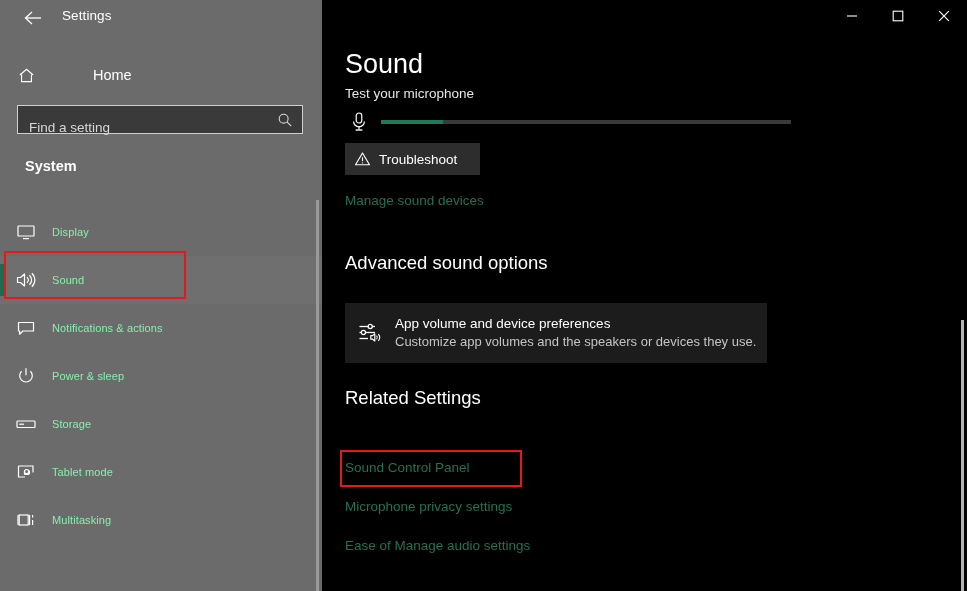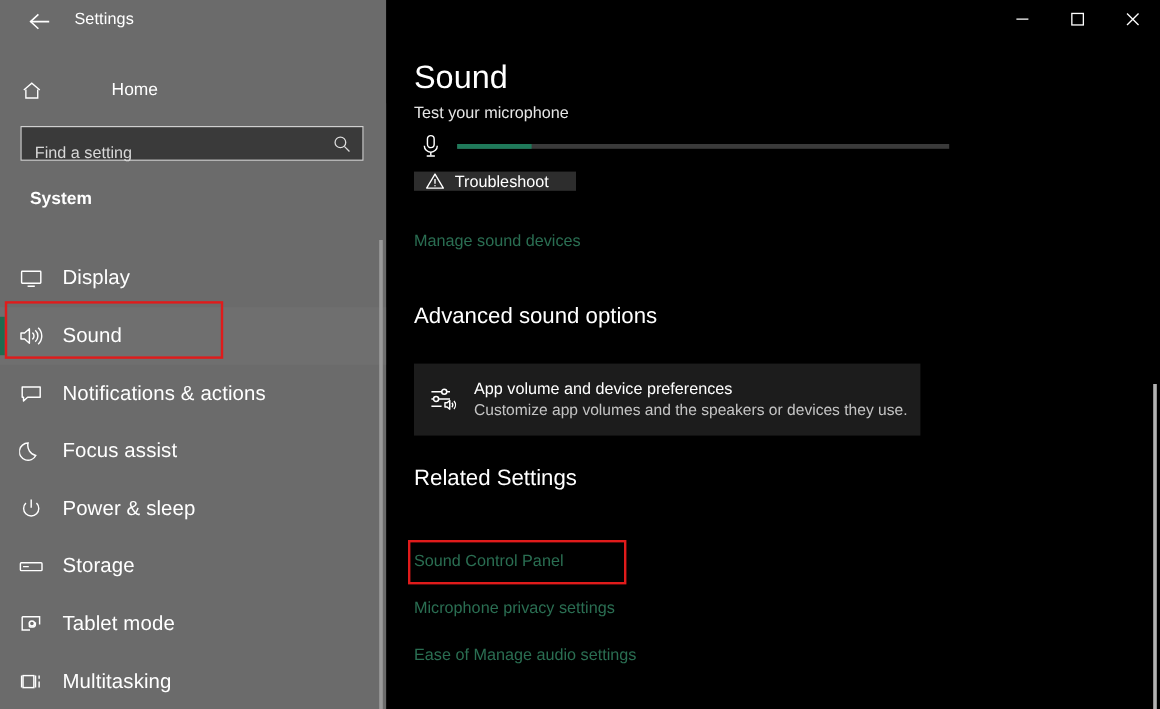--- a/index.html
+++ b/index.html
@@ -105,22 +105,22 @@
     height: 48px;
     display: flex;
     align-items: center;
   }
   .nav-item .nav-icon {
     width: 52px;
     flex: 0 0 52px;
     display: flex; align-items: center; justify-content: center;
   }
   .nav-item .nav-label {
-    font-size: 17px;
-    color: #ffffff;
+    font-size: 11px;
+    color: #86efac;
     letter-spacing: .1px;
   }
   .nav-item.selected::before {
     content: "";
     position: absolute;
     left: 0; top: 8px;
     width: 4px; height: 32px;
     background: #1f6b4f;
   }
   .nav-item.selected { background: #6f6f6f; }
@@ -205,21 +205,21 @@
   #mic-level-fill {
     position: absolute;
     left: 0; top: 0;
     height: 4px;
     background: #1f7a5a;
   }
 
   #troubleshoot-button {
     position: absolute;
     left: 23px; top: 143px;
-    width: 135px; height: 16px;
+    width: 135px; height: 32px;
     background: #2d2d2d;
     display: flex; align-items: center;
     cursor: pointer;
   }
   #troubleshoot-icon {
     width: 34px; flex: 0 0 34px;
     display: flex; align-items: center; justify-content: center;
   }
   #troubleshoot-label {
     font-size: 13.5px; color: #ffffff;
@@ -351,28 +351,20 @@
 
       <div class="nav-item">
         <span class="nav-icon">
           <svg width="20" height="18" viewBox="0 0 20 18">
             <path d="M2.5 3.5 L17.5 3.5 L17.5 12 L7 12 L3.6 15.2 L3.6 12 L2.5 12 Z" fill="none" stroke="#ffffff" stroke-width="1.2" stroke-linejoin="round"></path>
           </svg>
         </span>
         <span class="nav-label">Notifications &amp; actions</span>
       </div>
 
-      <div class="nav-item">
-        <span class="nav-icon">
-          <svg width="20" height="20" viewBox="0 0 20 20">
-            <path d="M13.8 13.6 A7.2 7.2 0 1 1 7.4 3.2 A8.6 8.6 0 0 0 13.8 13.6 Z" fill="none" stroke="#ffffff" stroke-width="1.2"></path>
-          </svg>
-        </span>
-        <span class="nav-label">Focus assist</span>
-      </div>
 
       <div class="nav-item">
         <span class="nav-icon">
           <svg width="20" height="20" viewBox="0 0 20 20">
             <path d="M5.6 5.2 A6.3 6.3 0 1 0 14.4 5.2" fill="none" stroke="#ffffff" stroke-width="1.2"></path>
             <line x1="10" y1="2.2" x2="10" y2="9.2" stroke="#ffffff" stroke-width="1.2"></line>
           </svg>
         </span>
         <span class="nav-label">Power &amp; sleep</span>
       </div>

